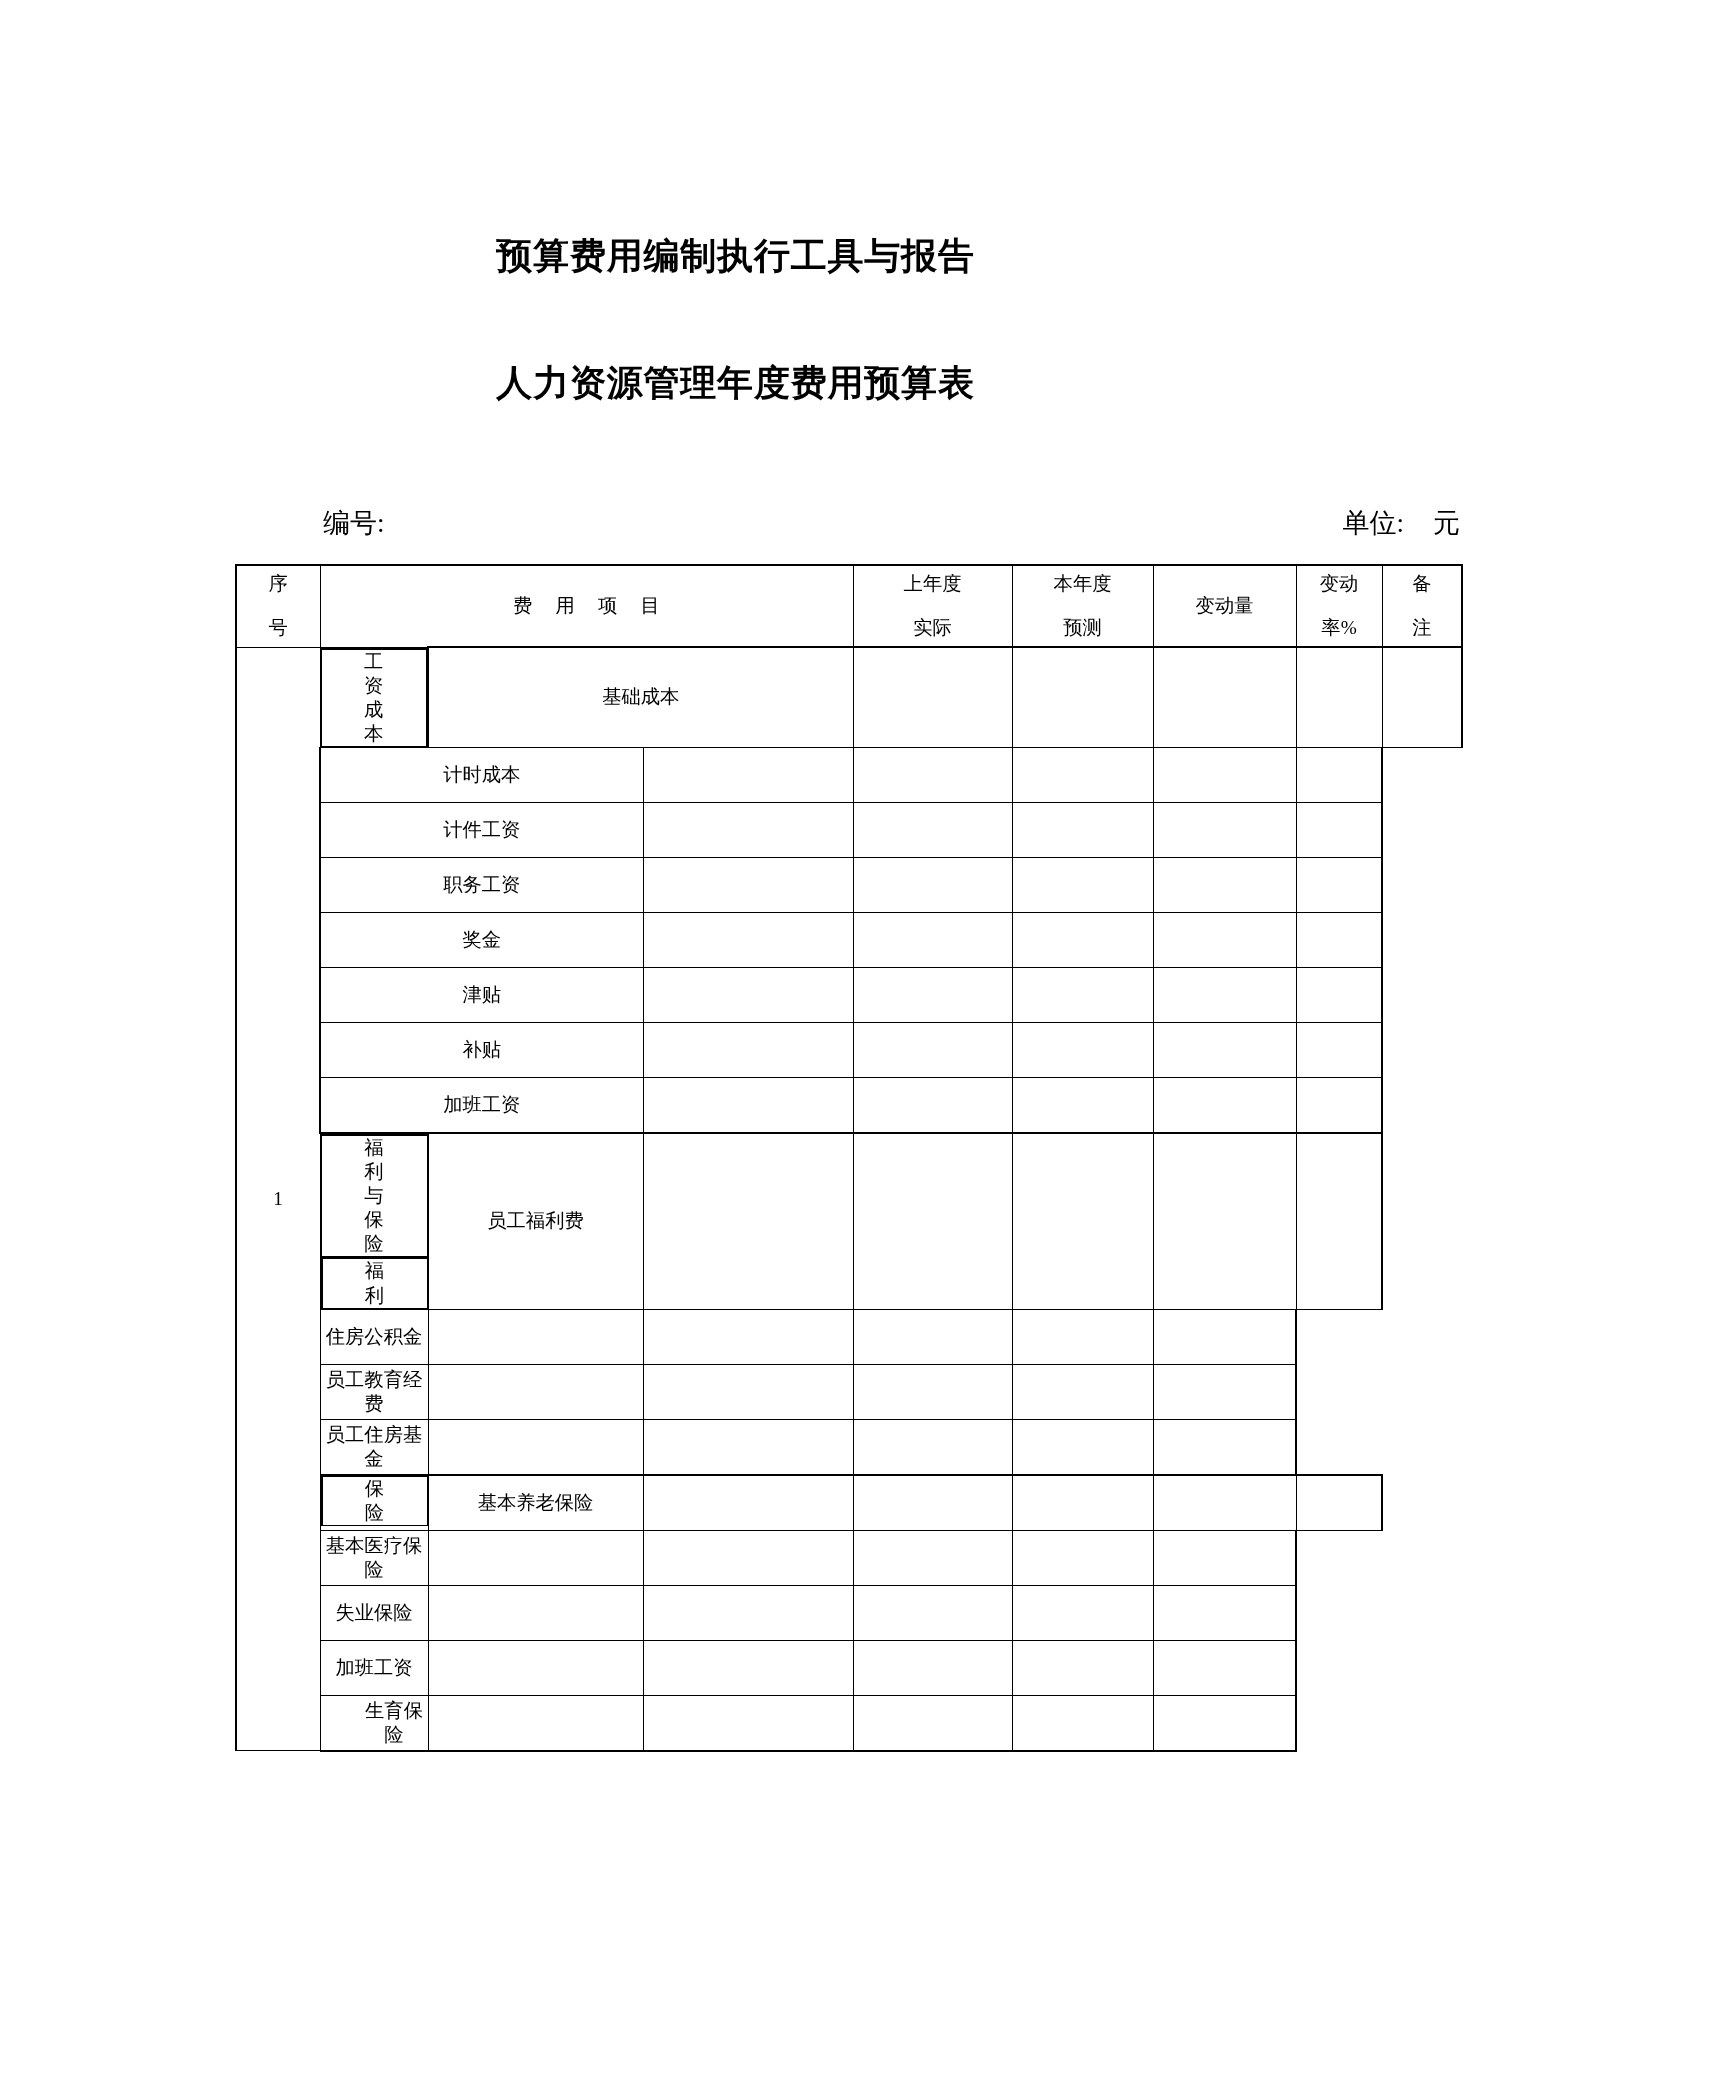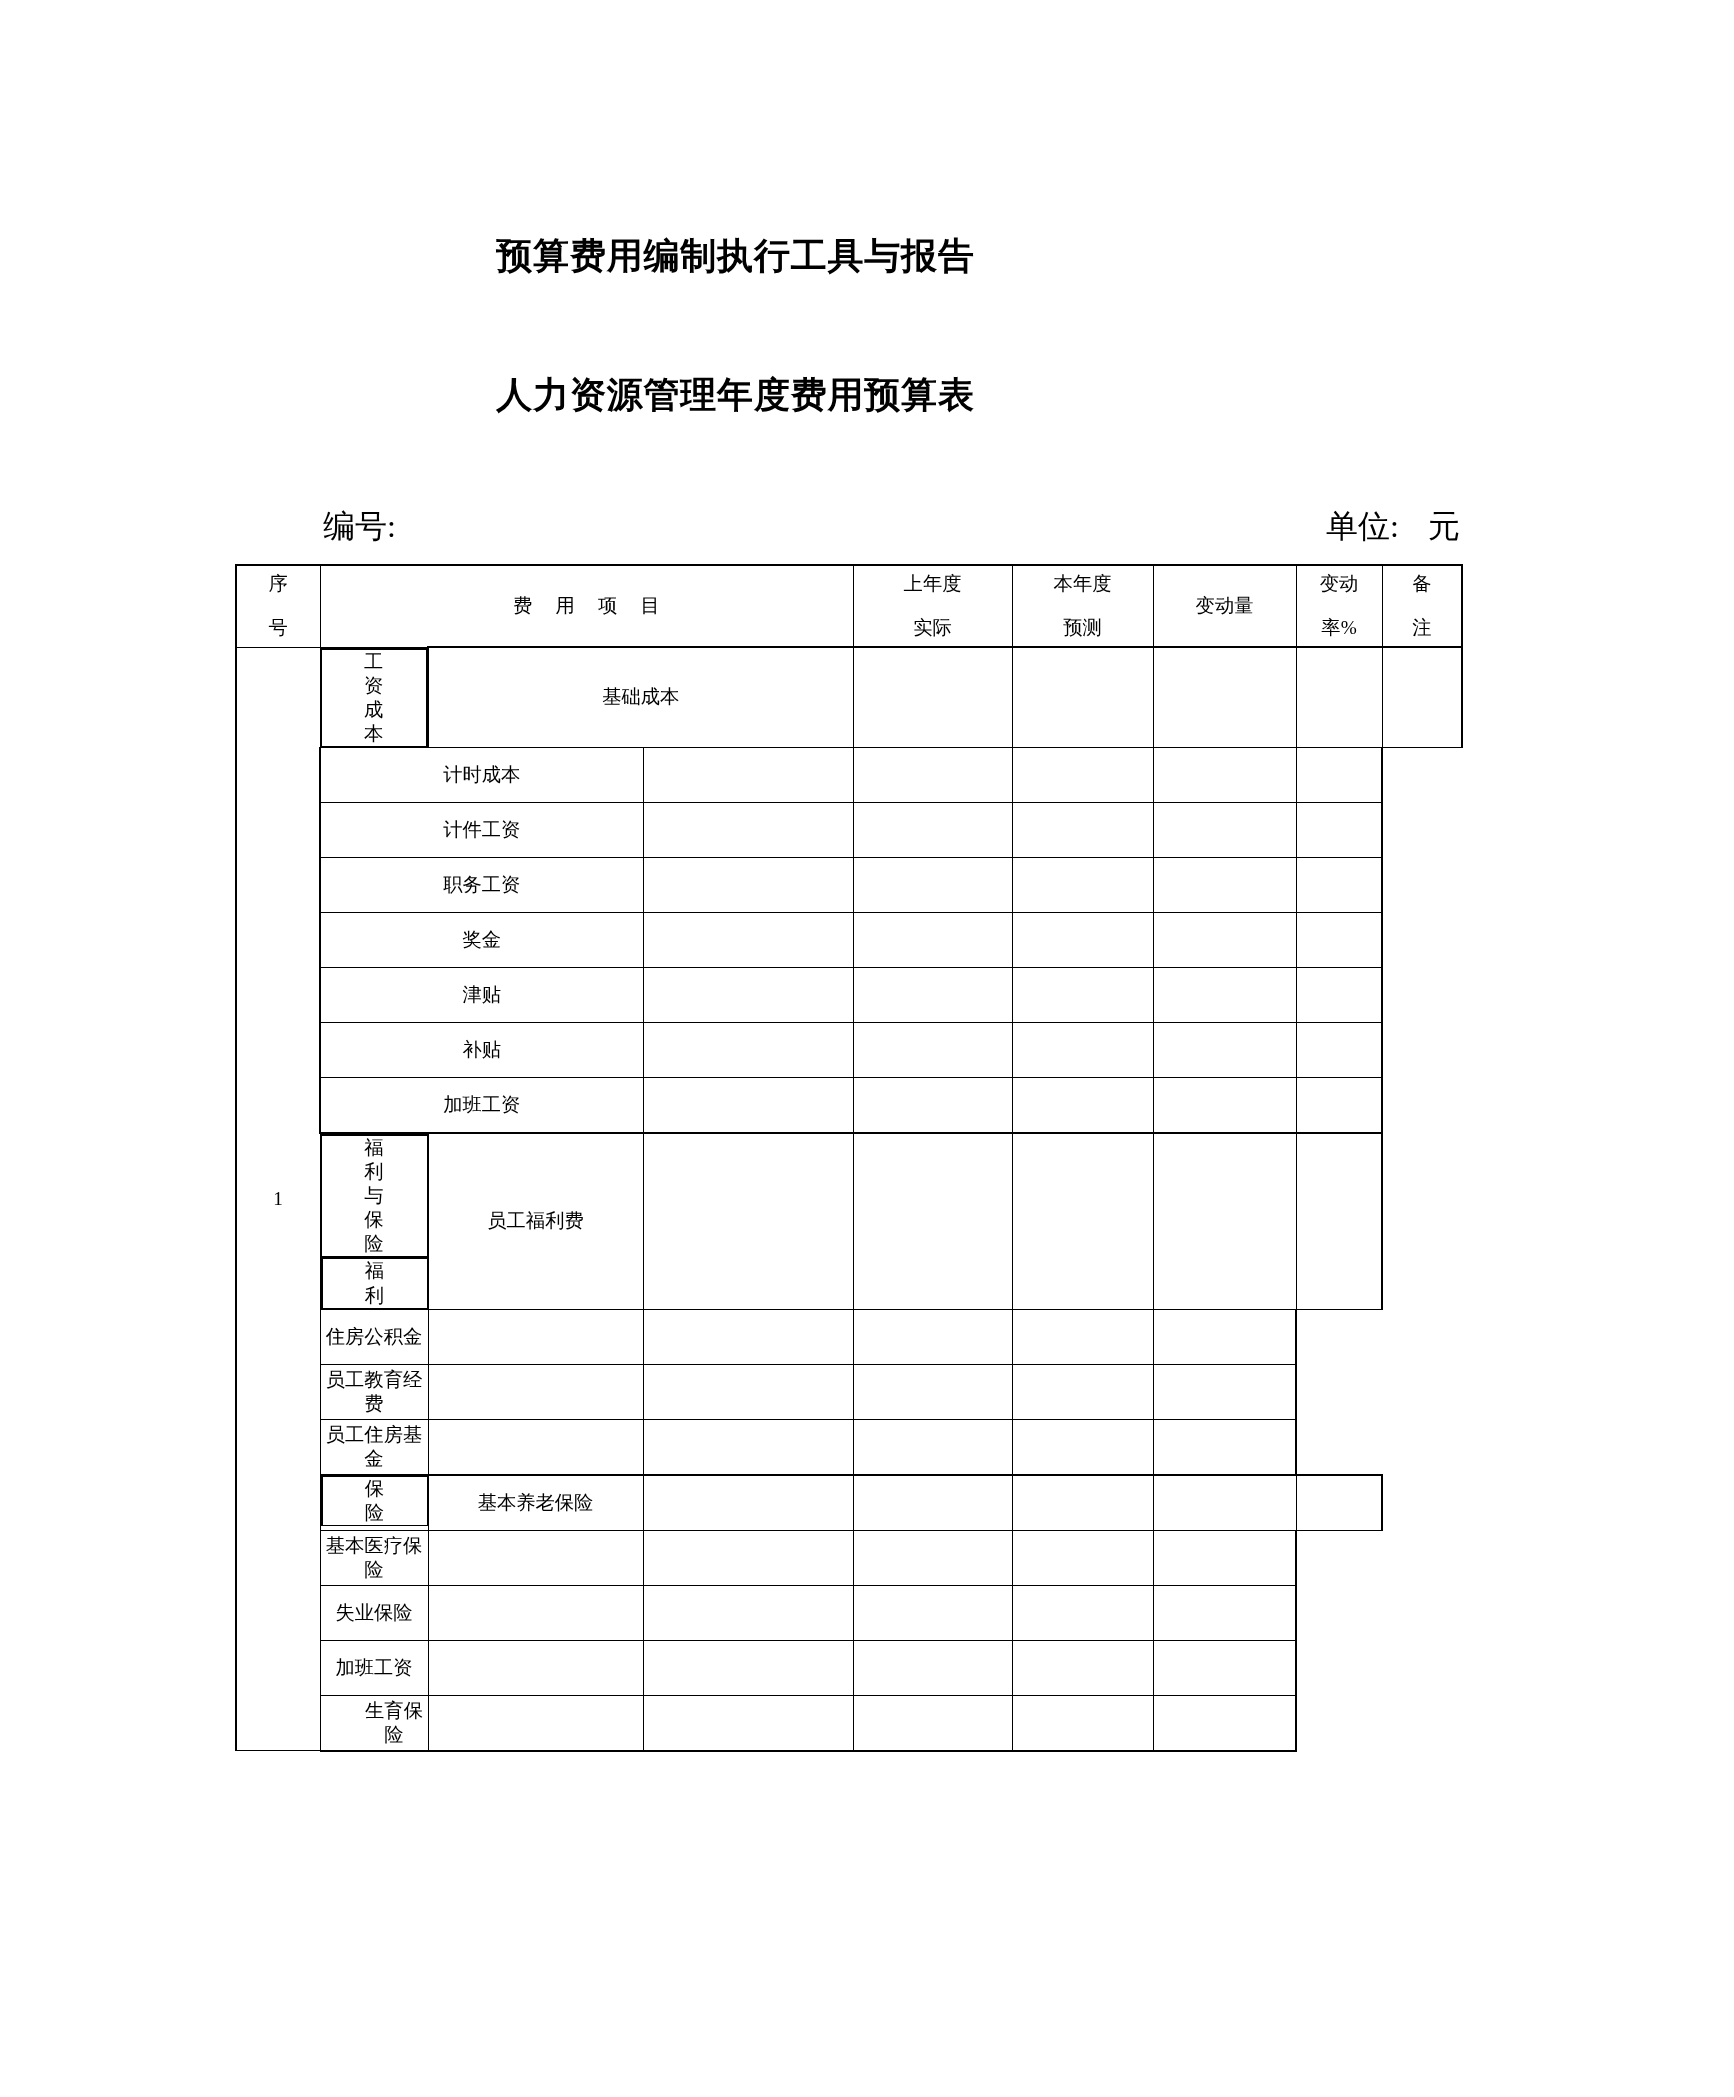--- a/index.html
+++ b/index.html
@@ -32,32 +32,32 @@
     font-weight: bold;
     letter-spacing: 0.8px;
     line-height: 1.2;
     margin: 0;
   }
   .doc-subtitle {
     font-size: 36px;
     font-weight: bold;
     letter-spacing: 0.8px;
     line-height: 1.2;
-    margin: 12px;
+    margin: 0;
     padding-top: 84px;
   }
 
   
   .meta-row {
     position: absolute;
     left: 235px;
     top: 505px;
     width: 1225px;
     height: 29px;
-    font-size: 32px;
+    font-size: 27px;
     text-align: center;
   }
   .meta-left {
     position: absolute;
     left: 88px;
     top: 0;
     white-space: nowrap;
   }
   .meta-right {
     position: absolute;

